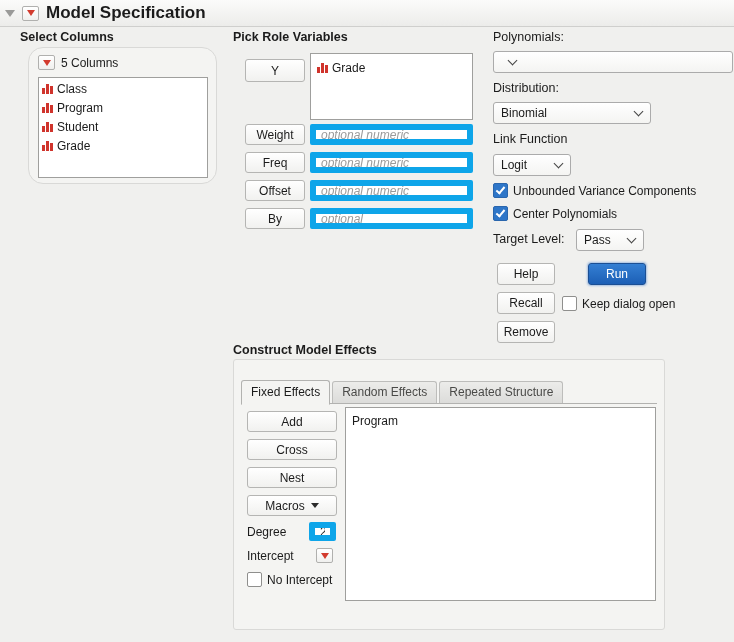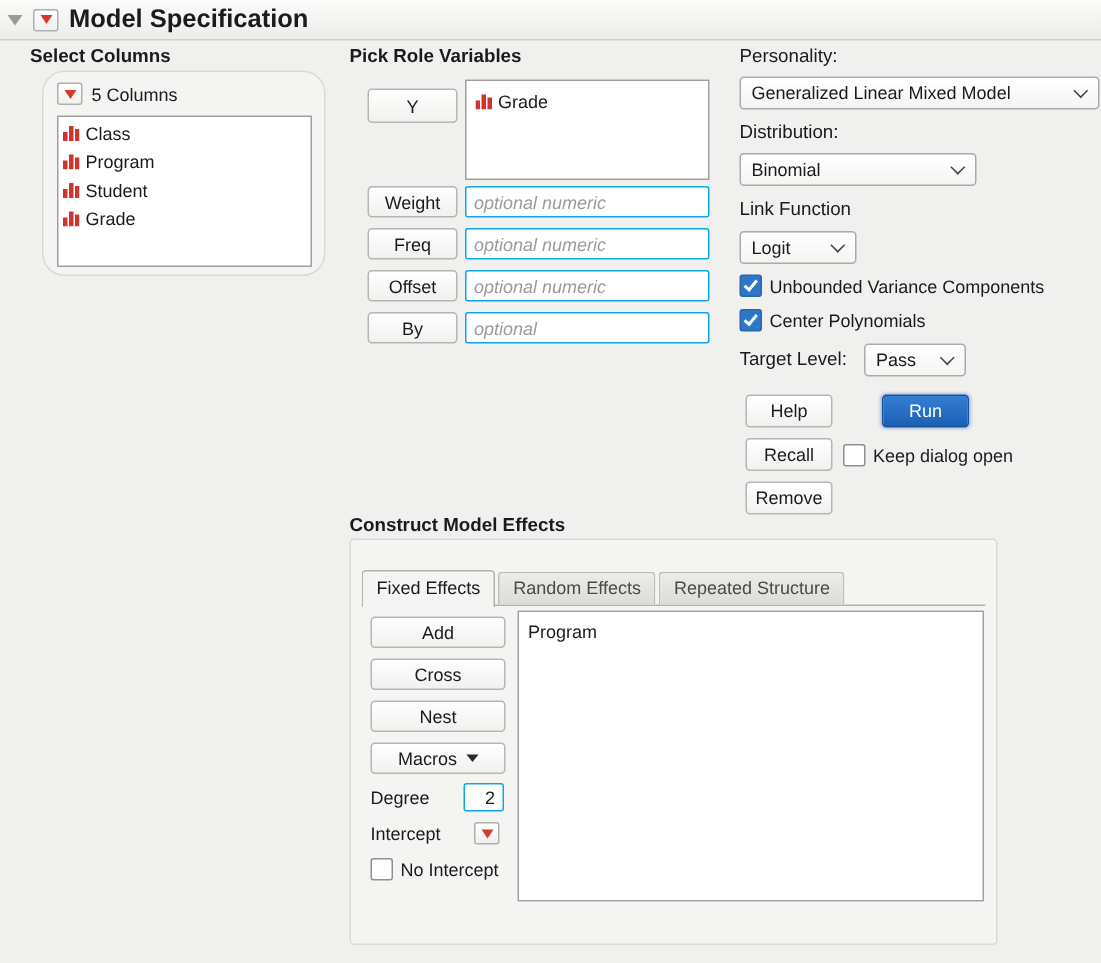--- a/index.html
+++ b/index.html
@@ -46,21 +46,21 @@
   
   .combo{
     background:linear-gradient(#ffffff,#f4f4f2);
     border:1px solid #ababab;border-radius:3px;
     display:flex;align-items:center;justify-content:space-between;
     padding:0 8px 0 7px;box-sizing:border-box;white-space:nowrap;
   }
   .chev{width:6px;height:6px;border-right:1.6px solid #444;border-bottom:1.6px solid #444;transform:rotate(45deg);margin-top:-3px;flex:0 0 auto;margin-left:8px;}
   
   .tinput{
-    border:1px solid #0ea5e9;border-radius:2px;background:#fff;
+    border:6px solid #0ea5e9;border-radius:2px;background:#fff;
     font-family:"Liberation Sans",sans-serif;font-size:12px;color:#1b1b1b;
     padding:0 5px;box-sizing:border-box;outline:none;
   }
   .tinput::placeholder{color:#9b9b9b;font-style:italic;opacity:1;}
   
   .chkrow{display:flex;align-items:center;gap:5px;white-space:nowrap;}
   .check{width:13px;height:13px;background:#2e76c8;border:1px solid #2a66ad;border-radius:2px;position:relative;box-sizing:content-box;flex:0 0 auto;}
   .check::after{content:"";position:absolute;left:4px;top:1px;width:3px;height:7px;border:solid #fff;border-width:0 2px 2px 0;transform:rotate(40deg);}
   .uncheck{width:13px;height:13px;background:#ffffff;border:1px solid #8f8f8d;border-radius:2px;box-sizing:content-box;flex:0 0 auto;}
   
@@ -151,23 +151,22 @@
 
 <div class="abs btn" style="left:245px;top:152px;width:60px;height:21px;">Freq</div>
 <input class="abs tinput" style="left: 310px; top: 152px; width: 163px; height: 21px;" placeholder="optional numeric">
 
 <div class="abs btn" style="left:245px;top:180px;width:60px;height:21px;">Offset</div>
 <input class="abs tinput" style="left: 310px; top: 180px; width: 163px; height: 21px;" placeholder="optional numeric">
 
 <div class="abs btn" style="left:245px;top:208px;width:60px;height:21px;">By</div>
 <input class="abs tinput" style="left: 310px; top: 208px; width: 163px; height: 21px;" placeholder="optional">
 
-<div class="abs" style="left:493px;top:30px;font-size:12.5px;">Personality:</div>
+<div class="abs" style="left:493px;top:30px;font-size:12.5px;">Polynomials:</div>
 <div class="abs combo" style="left:493px;top:51px;width:240px;height:22px;">
-  <span>Generalized Linear Mixed Model</span>
   <span class="chev"></span>
 </div>
 
 <div class="abs" style="left:493px;top:81px;font-size:12.5px;">Distribution:</div>
 <div class="abs combo" style="left:493px;top:102px;width:158px;height:22px;">
   <span>Binomial</span>
   <span class="chev"></span>
 </div>
 
 <div class="abs" style="left:493px;top:132px;font-size:12.5px;">Link Function</div>

